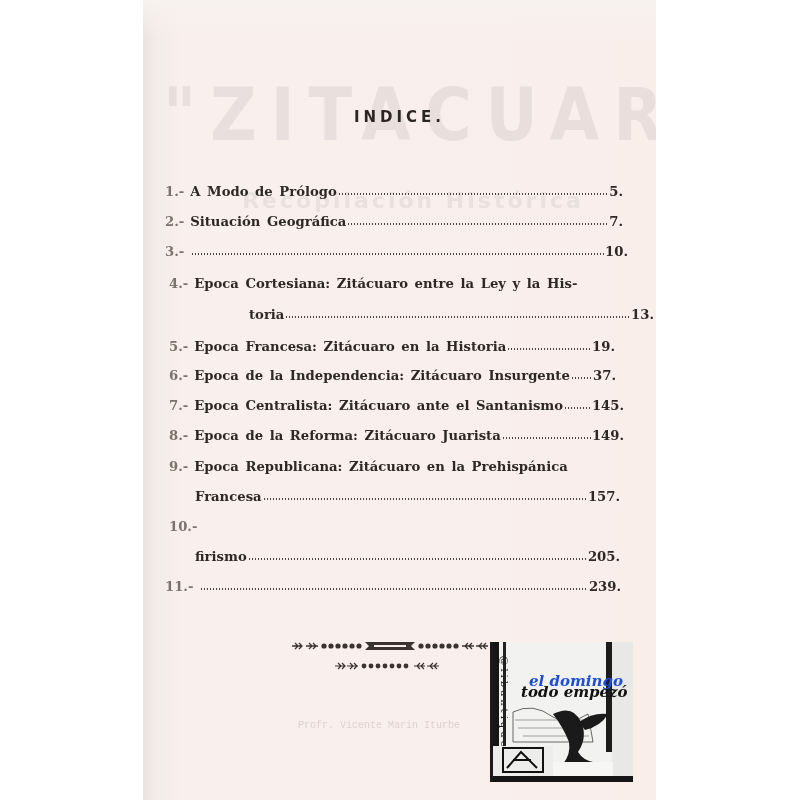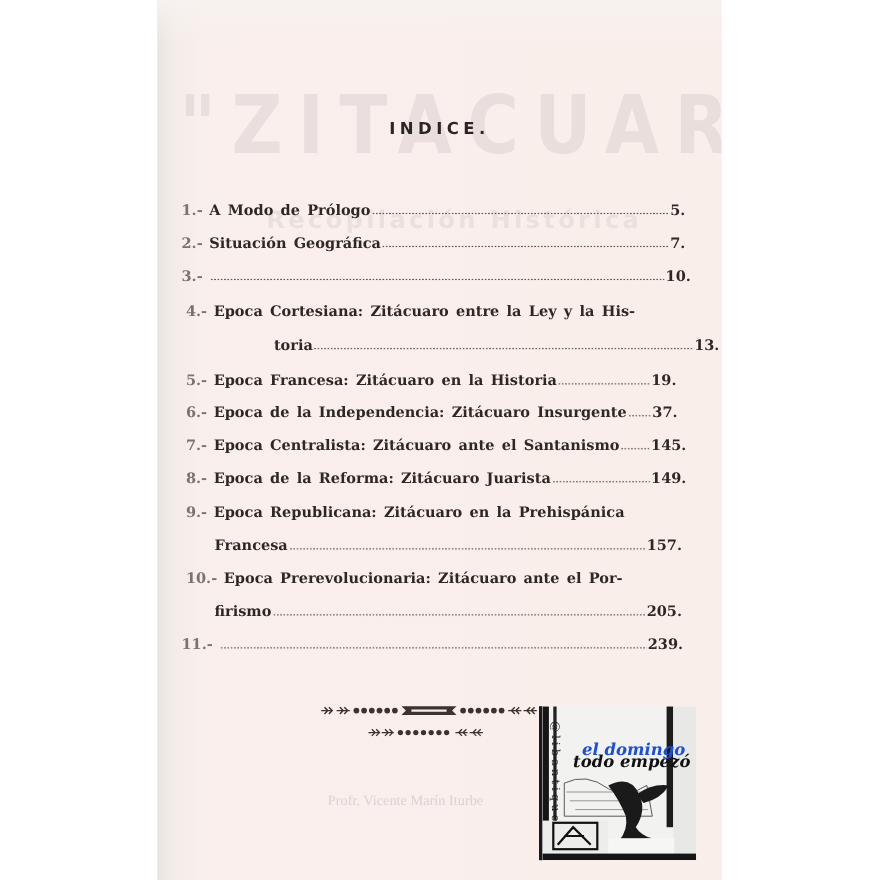--- a/index.html
+++ b/index.html
@@ -22,21 +22,21 @@
       letter-spacing: 14px; color: rgba(150,140,150,0.16); transform: scaleY(1.15);
       white-space: nowrap;
     }
     .ghost-sub {
       position: absolute; left: 60px; top: 188px; width: 420px; text-align: center;
       font-family: "DejaVu Sans", sans-serif; font-weight: bold; font-size: 22px;
       letter-spacing: 3px; color: rgba(150,140,150,0.14); white-space: nowrap;
     }
     .ghost-credit {
       position: absolute; left: 155px; top: 720px;
-      font-family: Liberation Serif, serif; font-size: 13px;
+      font-family: Liberation Mono, monospace; font-size: 10px;
       color: rgba(170,150,165,0.35); white-space: nowrap;
     }
     .index-title {
       position: absolute; left: 0; width: 513px; top: 108px; text-align: center;
       font-family: "DejaVu Sans", sans-serif; font-weight: bold; font-size: 15px;
       letter-spacing: 4px; color: #2c2622;
     }
     .toc { position: absolute; left: 0; top: 0; width: 513px; }
     .toc-line {
       position: absolute; display: flex; align-items: baseline; white-space: nowrap;
@@ -132,21 +132,20 @@
       <span class="label">Epoca Republicana: Zitácuaro en la Prehispánica</span>
     </div>
     <div class="toc-line" style="left:52px; top:489px; width:425px;">
       <span class="label">Francesa</span>
       <span class="dots"></span>
       <span class="page-num">157.</span>
     </div>
 
     <div class="toc-line" style="left:26px; top:519px; width:445px;">
       <span class="num">10.-</span>
-      <span class="label">Epoca Prerevolucionaria: Zitácuaro ante el Por-</span>
     </div>
     <div class="toc-line" style="left:52px; top:549px; width:425px;">
       <span class="label">firismo</span>
       <span class="dots"></span>
       <span class="page-num">205.</span>
     </div>
 
     <div class="toc-line" style="left:22px; top:579px; width:456px;align-items:center;">
       <span class="num">11.-</span>
       <span class="dots"></span>

